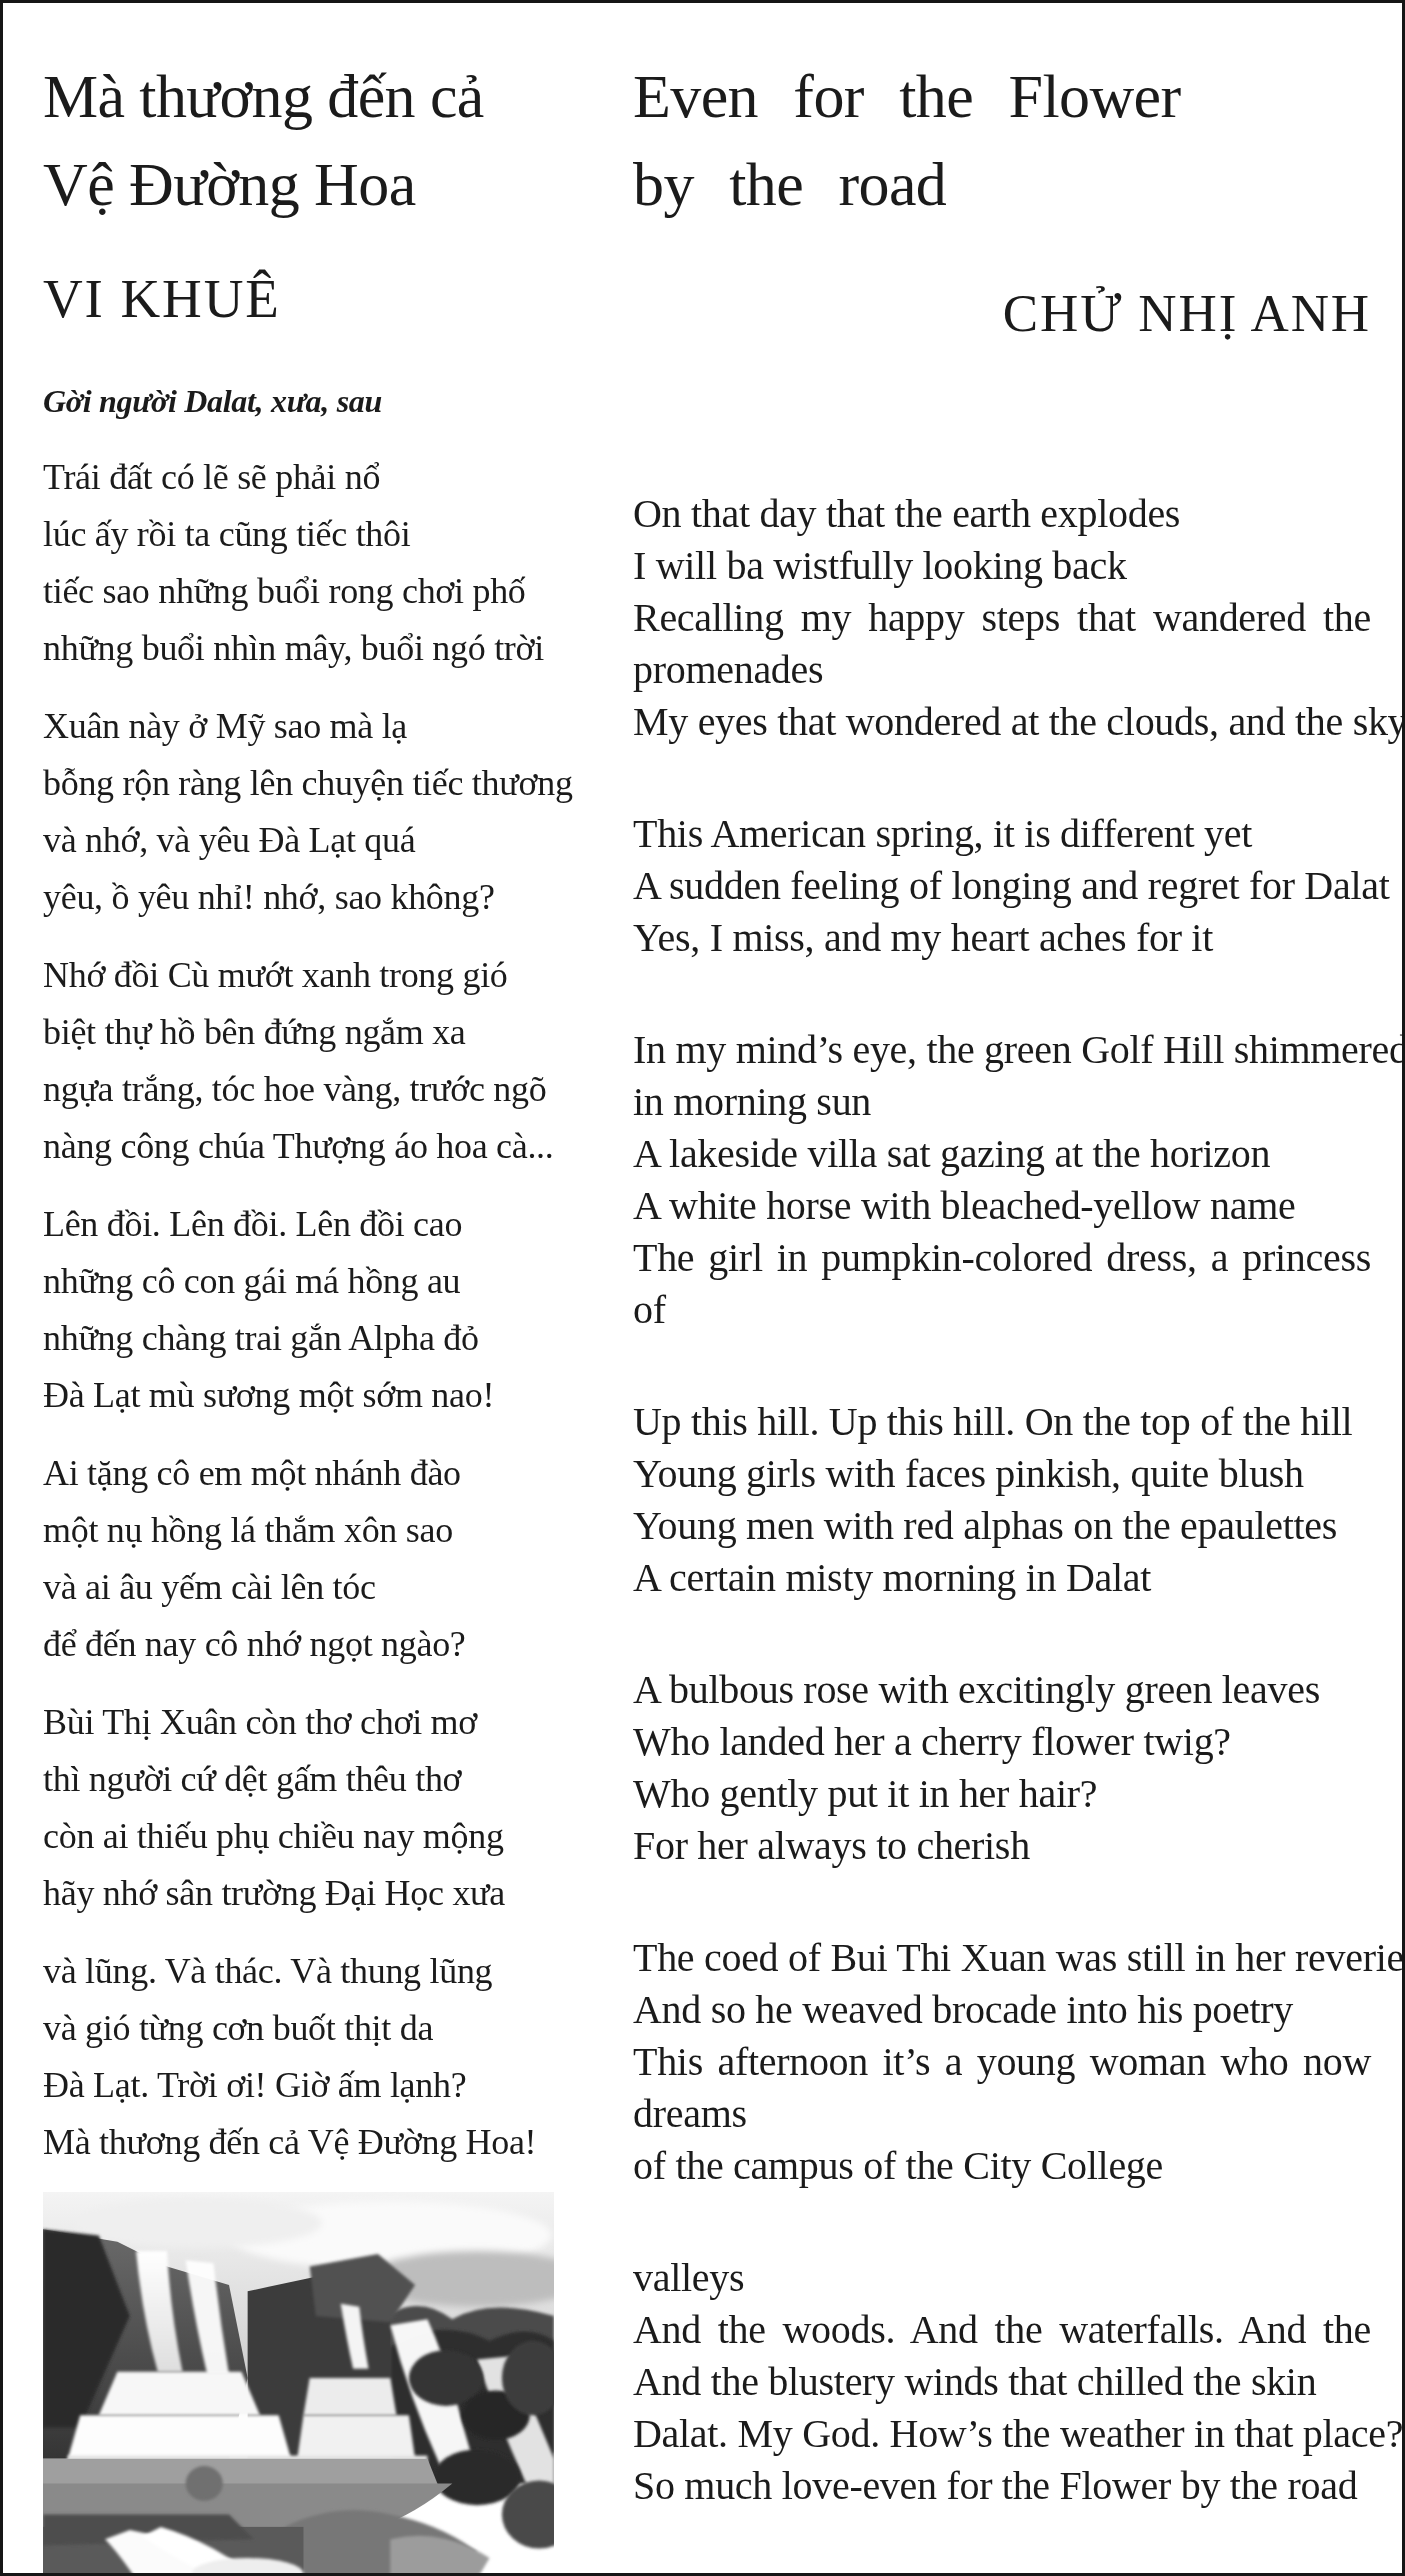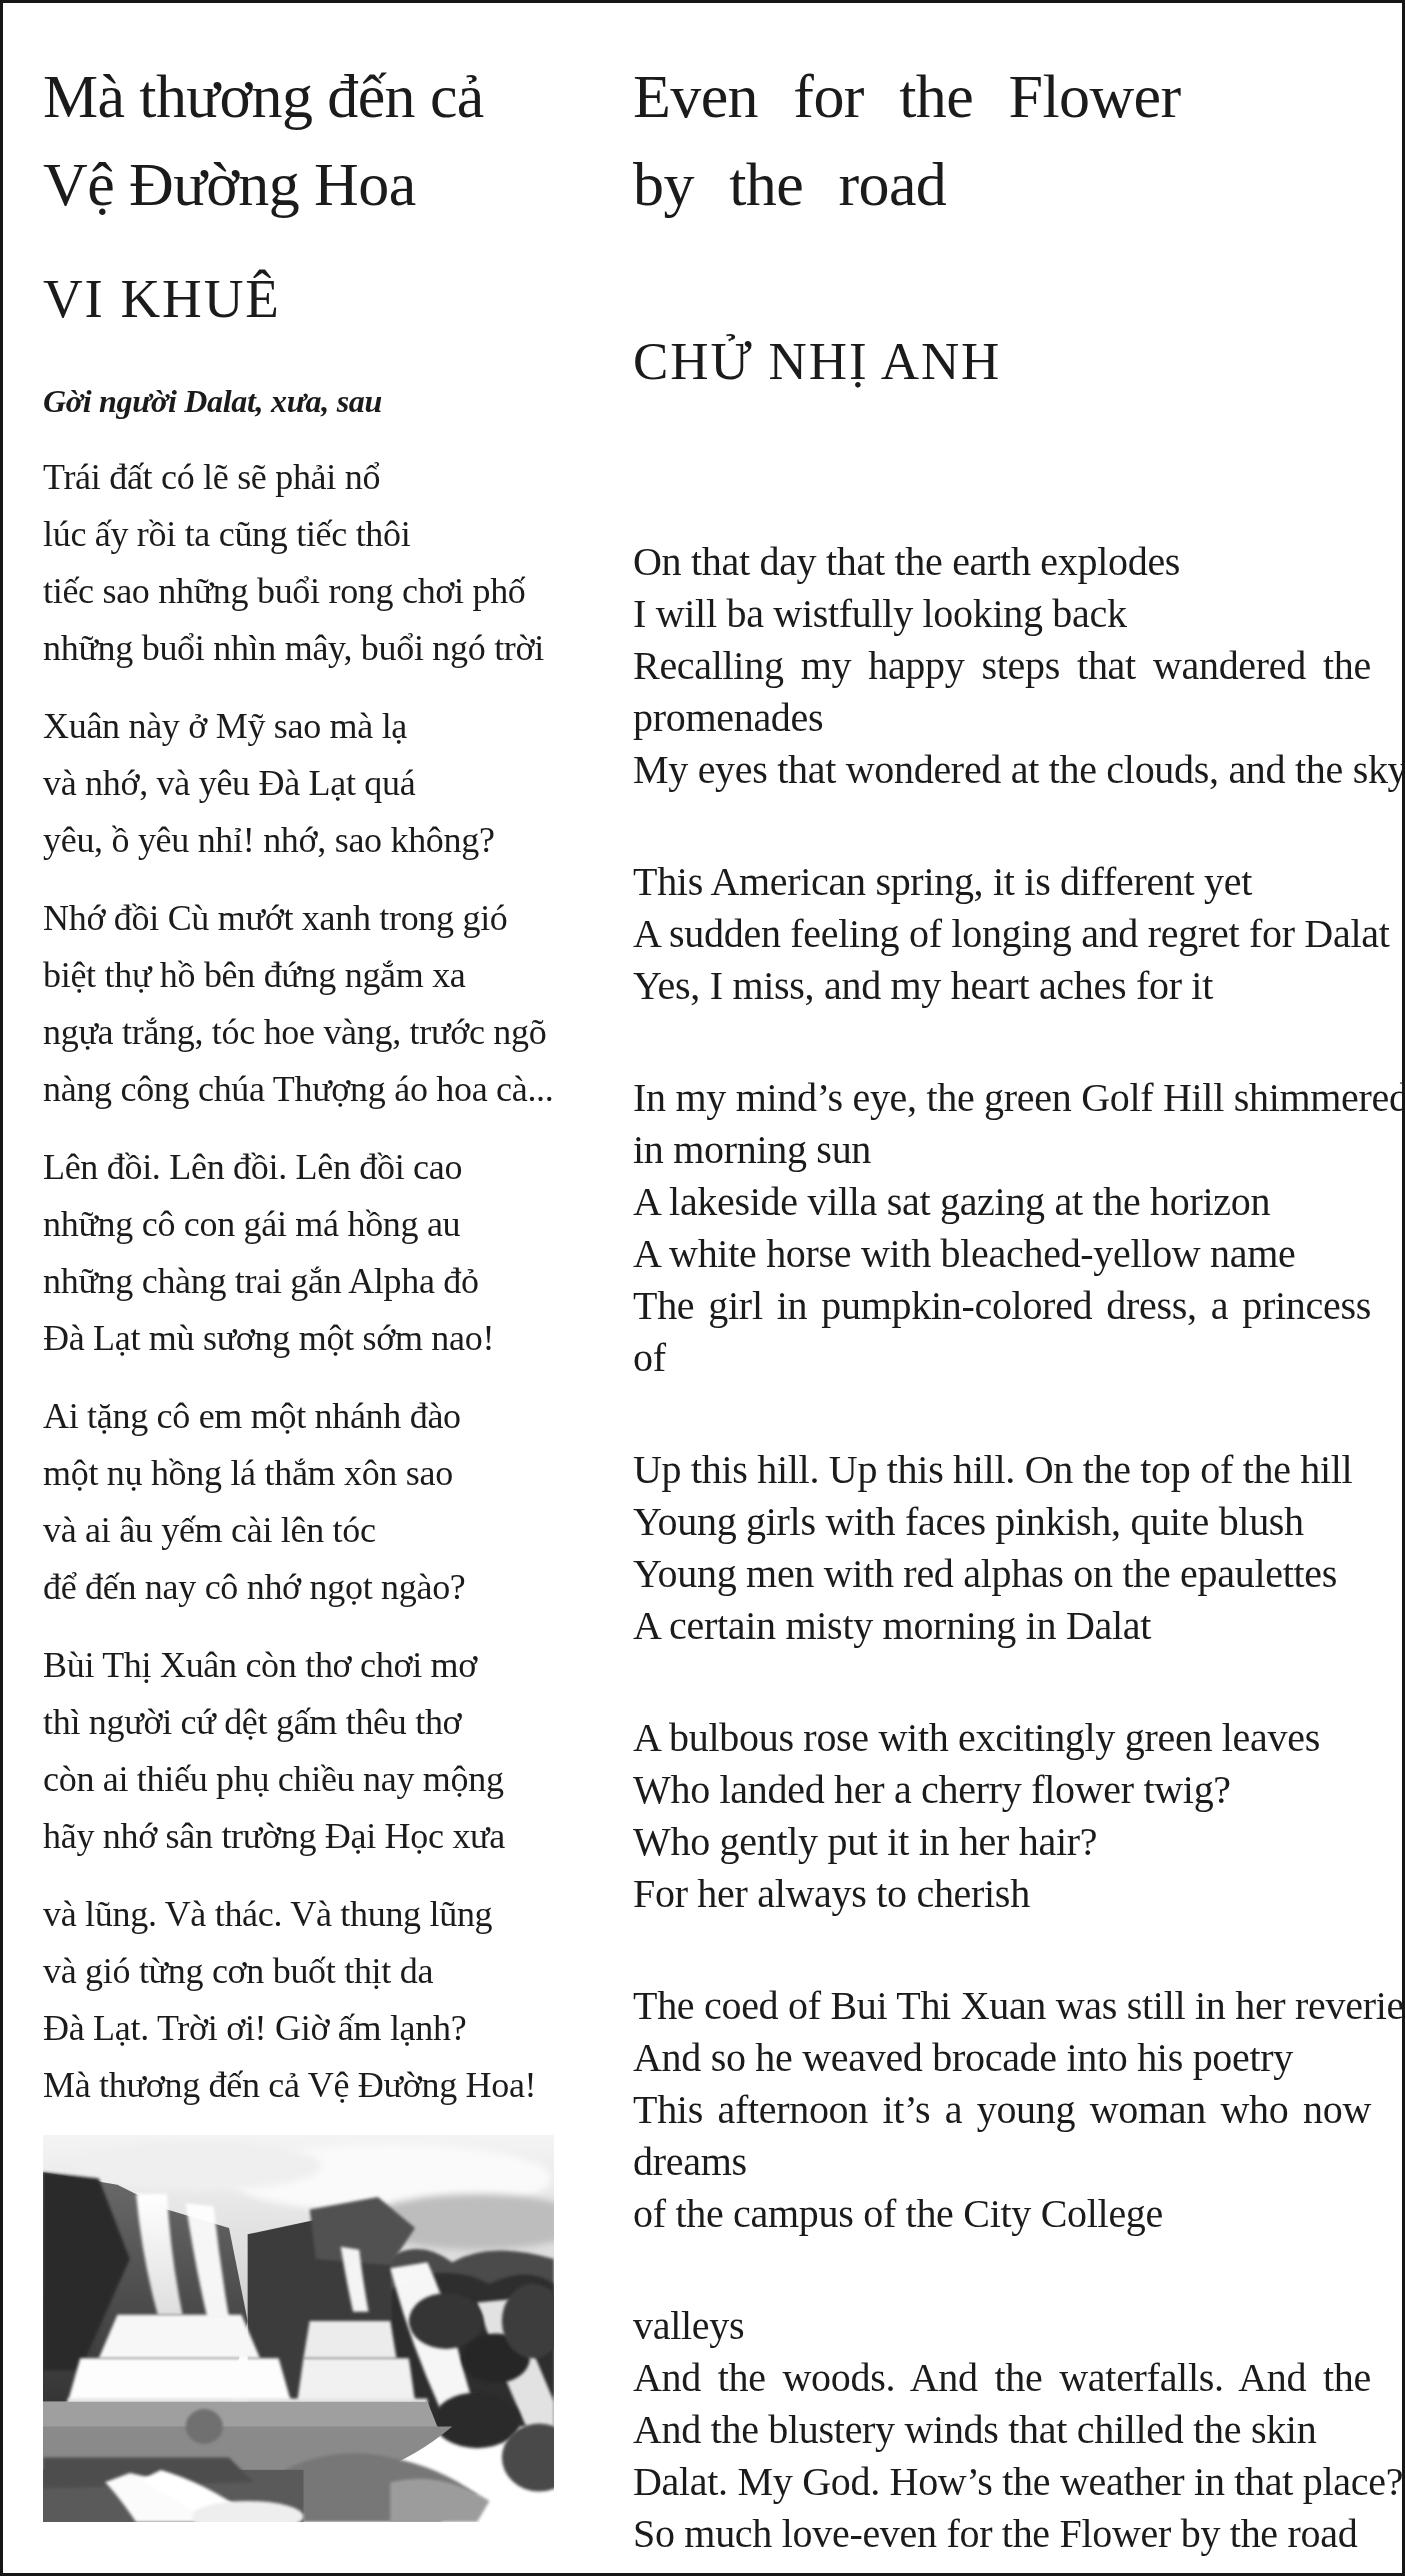--- a/index.html
+++ b/index.html
@@ -35,25 +35,26 @@
     word-spacing: 0.33em;
   }
   .author-name {
     margin-top: 40px;
     font-size: 55px;
     line-height: 62px;
     letter-spacing: 1.9px;
     white-space: nowrap;
   }
   .translator-name {
-    margin-top: 102px;
+    margin-top: 54px;
     font-size: 53px;
     line-height: 62px;
     letter-spacing: 1.9px;
     white-space: nowrap;
+    text-align: right;
   }
   .dedication {
     margin-top: 52px;
     font-size: 32px;
     line-height: 38px;
     font-style: italic;
     font-weight: 700;
     letter-spacing: -0.3px;
     white-space: nowrap;
   }
@@ -102,20 +103,21 @@
     <div class="dedication">Gời người Dalat, xưa, sau</div>
     <div class="vi-stanzas">
         <div class="stanza">
           <div class="line">Trái đất có lẽ sẽ phải nổ</div>
           <div class="line">lúc ấy rồi ta cũng tiếc thôi</div>
           <div class="line">tiếc sao những buổi rong chơi phố</div>
           <div class="line">những buổi nhìn mây, buổi ngó trời</div>
         </div>
         <div class="stanza">
           <div class="line">Xuân này ở Mỹ sao mà lạ</div>
+          <div class="line">bỗng rộn ràng lên chuyện tiếc thương</div>
           <div class="line">và nhớ, và yêu Đà Lạt quá</div>
           <div class="line">yêu, ồ yêu nhỉ! nhớ, sao không?</div>
         </div>
         <div class="stanza">
           <div class="line">Nhớ đồi Cù mướt xanh trong gió</div>
           <div class="line">biệt thự hồ bên đứng ngắm xa</div>
           <div class="line">ngựa trắng, tóc hoe vàng, trước ngõ</div>
           <div class="line">nàng công chúa Thượng áo hoa cà...</div>
         </div>
         <div class="stanza">

